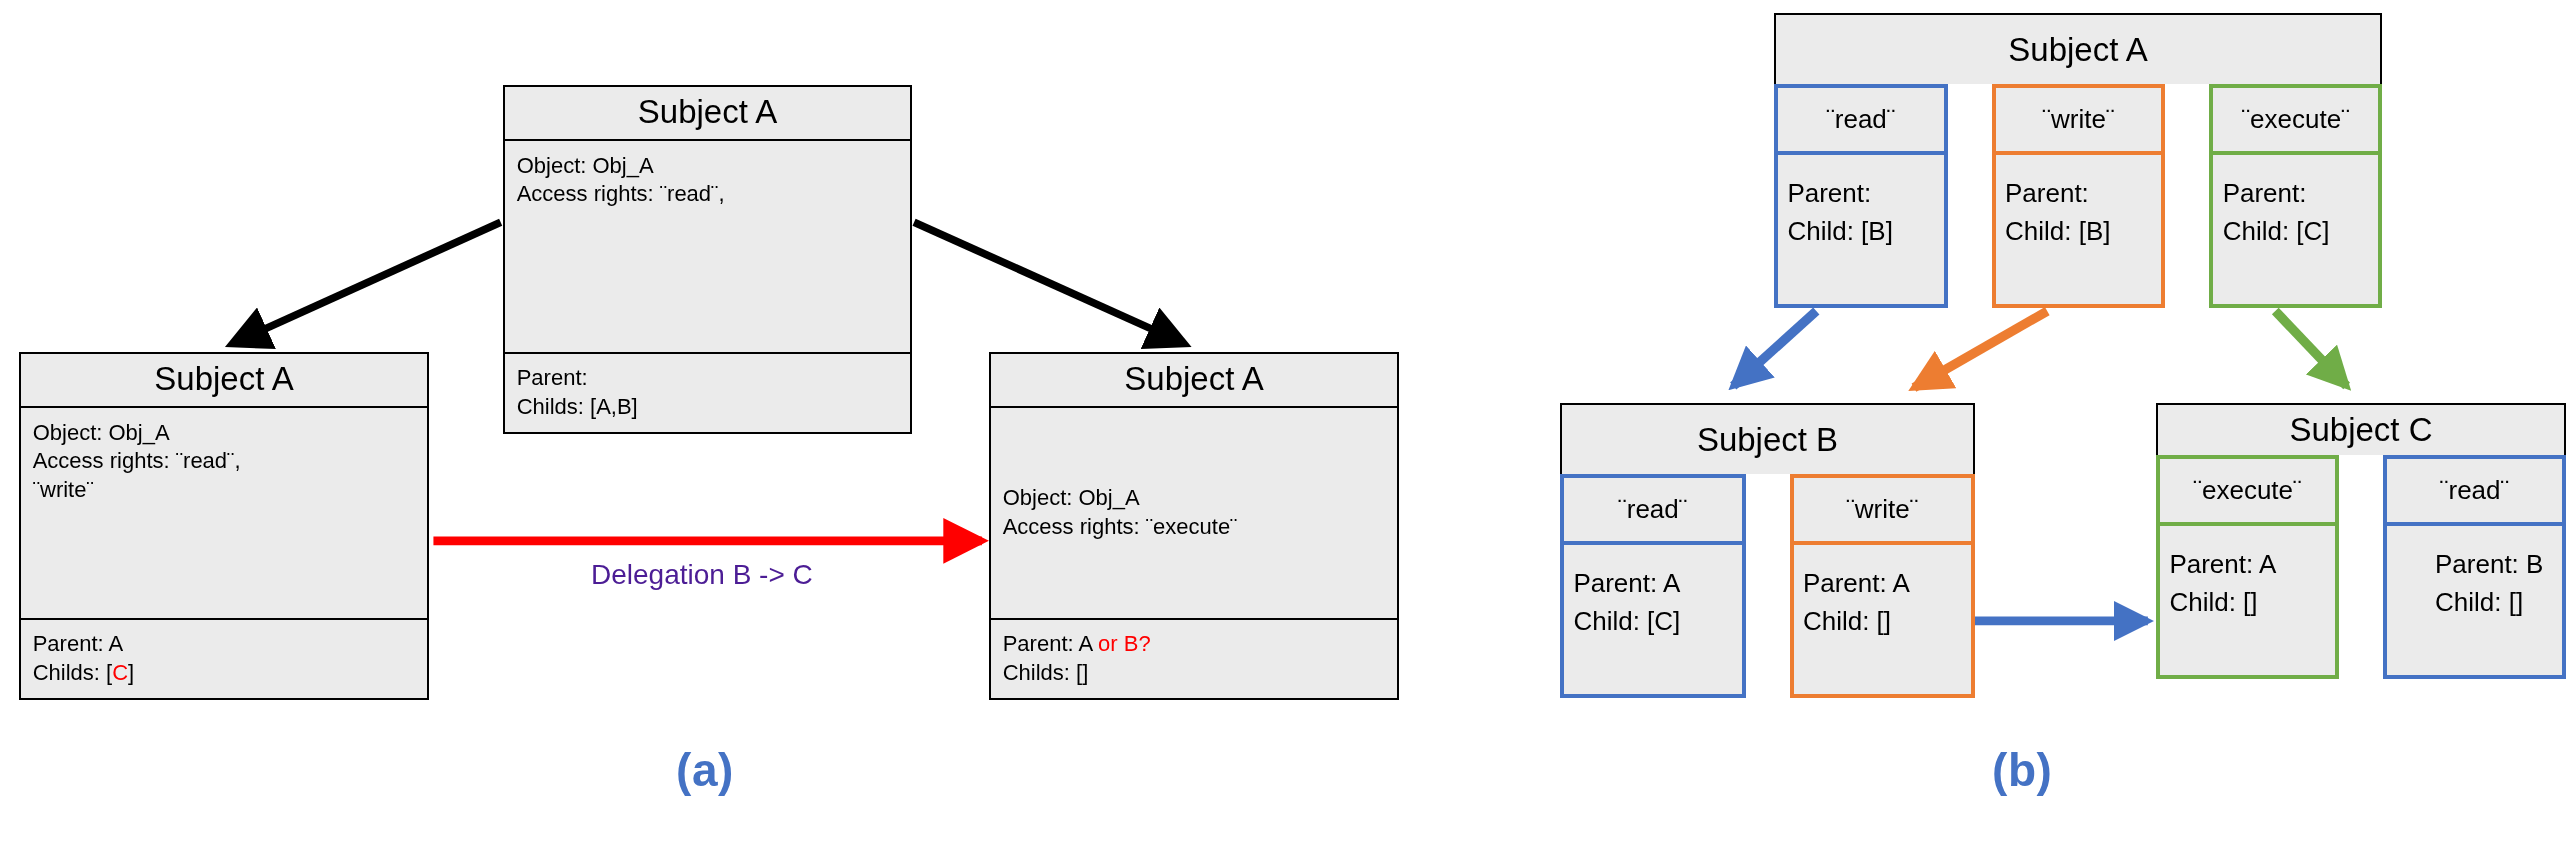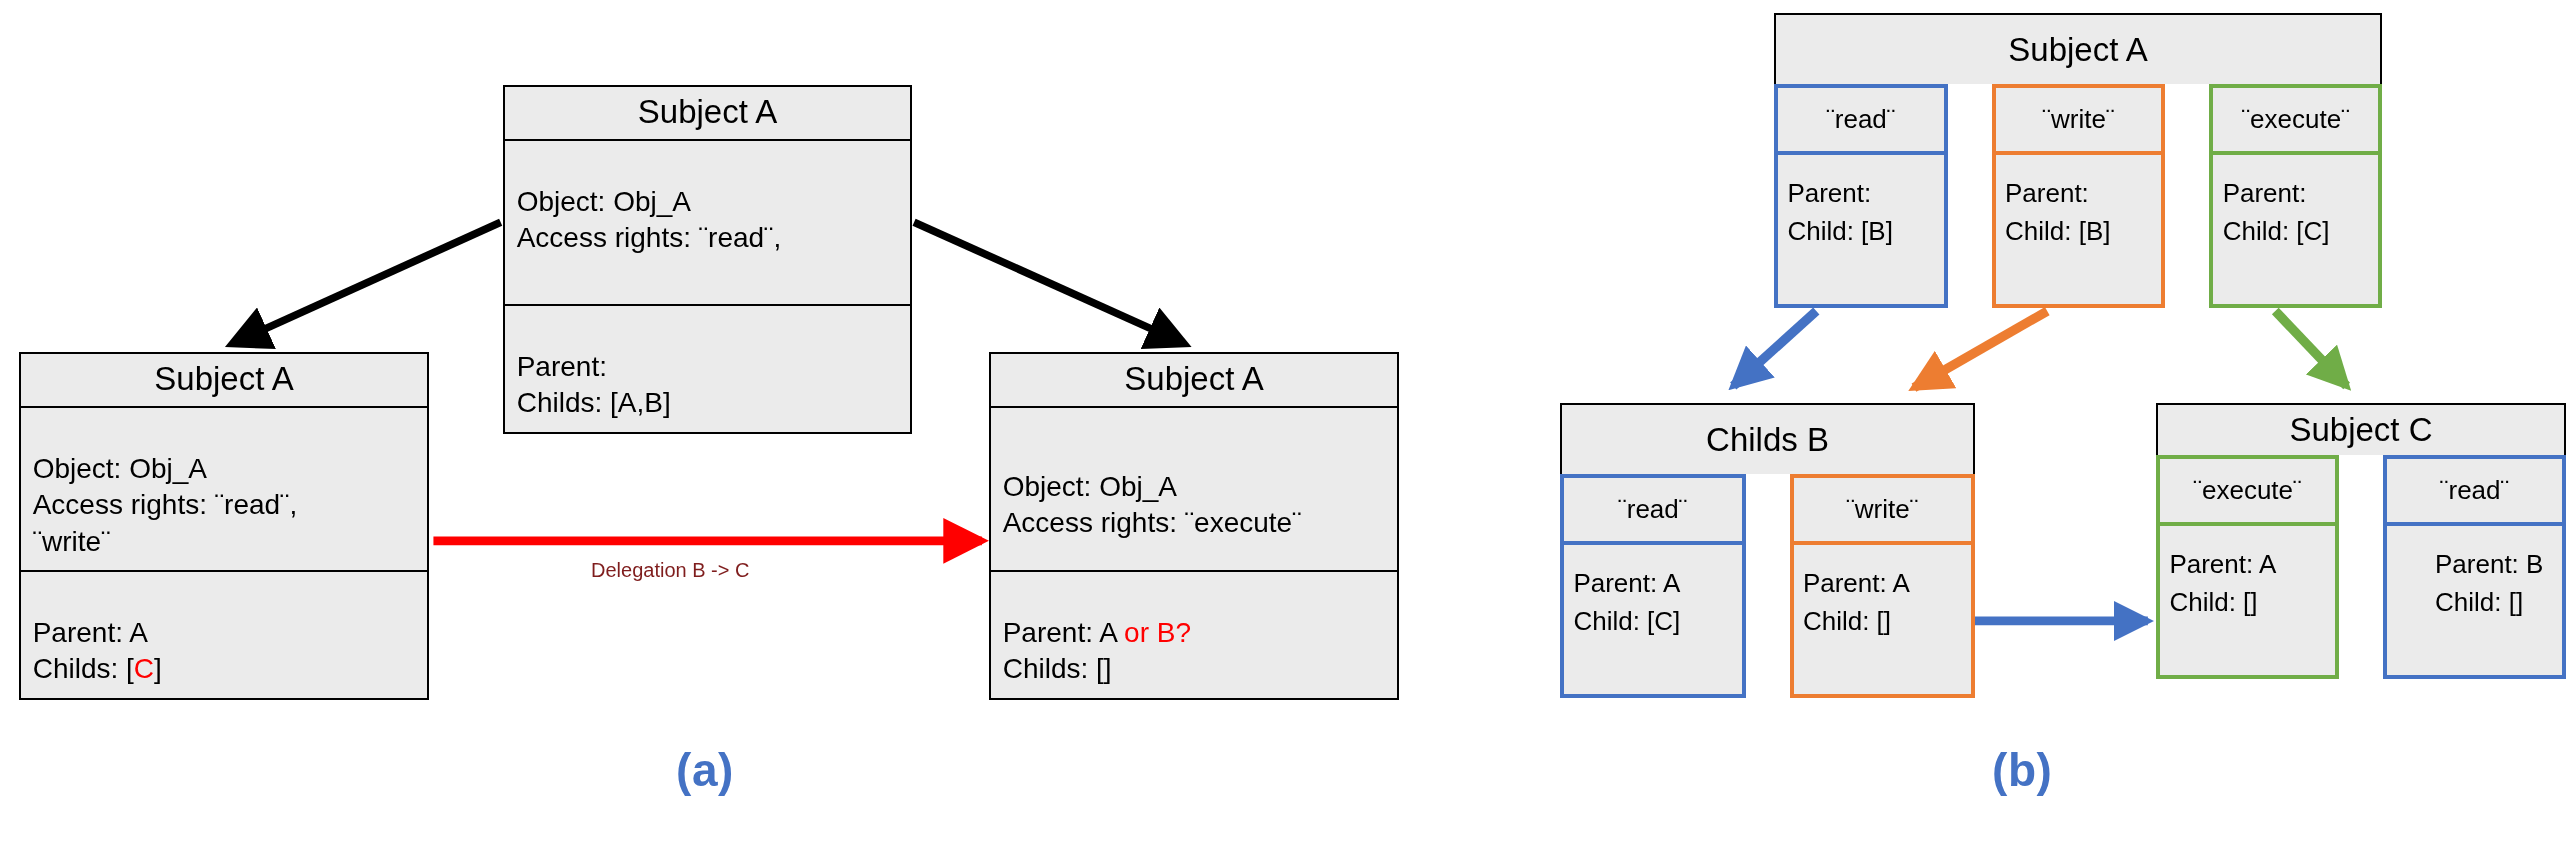--- a/index.html
+++ b/index.html
@@ -15,23 +15,22 @@
   .uml{
     position:absolute;background:#ebebeb;border:2.9px solid #000000;
     box-sizing:border-box;display:flex;flex-direction:column;
   }
   .uml .title{
     text-align:center;font-size:33px;color:#000;
     padding:8.2px 5.9px 9.4px;line-height:1.05;
     border-bottom:2.9px solid #000;box-sizing:border-box;
   }
   .uml .compartment{
-    padding:10.5px 11.7px;font-size:28px;line-height:1.30;color:#000;
+    padding:10.5px 11.7px;font-size:22px;line-height:1.30;color:#000;
     box-sizing:border-box;
-    margin-top:32px;
   }
   .uml .compartment.mid{border-bottom:2.9px solid #000;}
   .uml .compartment.grow{flex:1;}
   .red{color:#ff0000;}
 
   
   .mbox{position:absolute;box-sizing:border-box;}
   .mbox .mtitle{
     background:#ebebeb;border:2.3px solid #000;box-sizing:border-box;
     text-align:center;font-size:33px;color:#000;
@@ -55,21 +54,21 @@
   .c-green  .cap,.c-green  .body{border:4.1px solid #70ad47;}
   .c-blue   .body,.c-orange .body,.c-green .body{border-top:none;}
 
   
   .panel-label{
     position:absolute;font-size:46px;font-weight:bold;color:#4472c4;
     letter-spacing:0.6px;
   }
   
   .deleg-label{
-    position:absolute;color:#7f1d1d;font-size:20px;white-space:nowrap;
+    position:absolute;color:#4c1d95;font-size:28px;white-space:nowrap;
   }
 </style>
 </head>
 <body>
 
 <div class="stage">
 
   <svg class="edges" viewBox="0 0 4403 1440" xmlns="http://www.w3.org/2000/svg">
     <defs>
       <marker id="ah-black" markerWidth="6" markerHeight="6" refX="4.6" refY="3" orient="auto" markerUnits="strokeWidth">
@@ -166,21 +165,21 @@
         <div class="cap" style="height:71px;">¨execute¨</div>
         <div class="body" style="height:153px;">
           <div>Parent:</div>
           <div>Child: [C]</div>
         </div>
       </div>
     </div>
   </div>
 
   <div class="mbox" style="left:1560px;top:403px;width:415px;height:295px;">
-    <div class="mtitle" style="height:71px;">Childs B</div>
+    <div class="mtitle" style="height:71px;">Subject B</div>
     <div class="mcols">
       <div class="mcol c-blue" style="width:208px;">
         <div class="cap" style="height:71px;">¨read¨</div>
         <div class="body" style="height:153px;">
           <div>Parent: A</div>
           <div>Child: [C]</div>
         </div>
       </div>
       <div class="mcol c-orange" style="width:208px;">
         <div class="cap" style="height:71px;">¨write¨</div>

